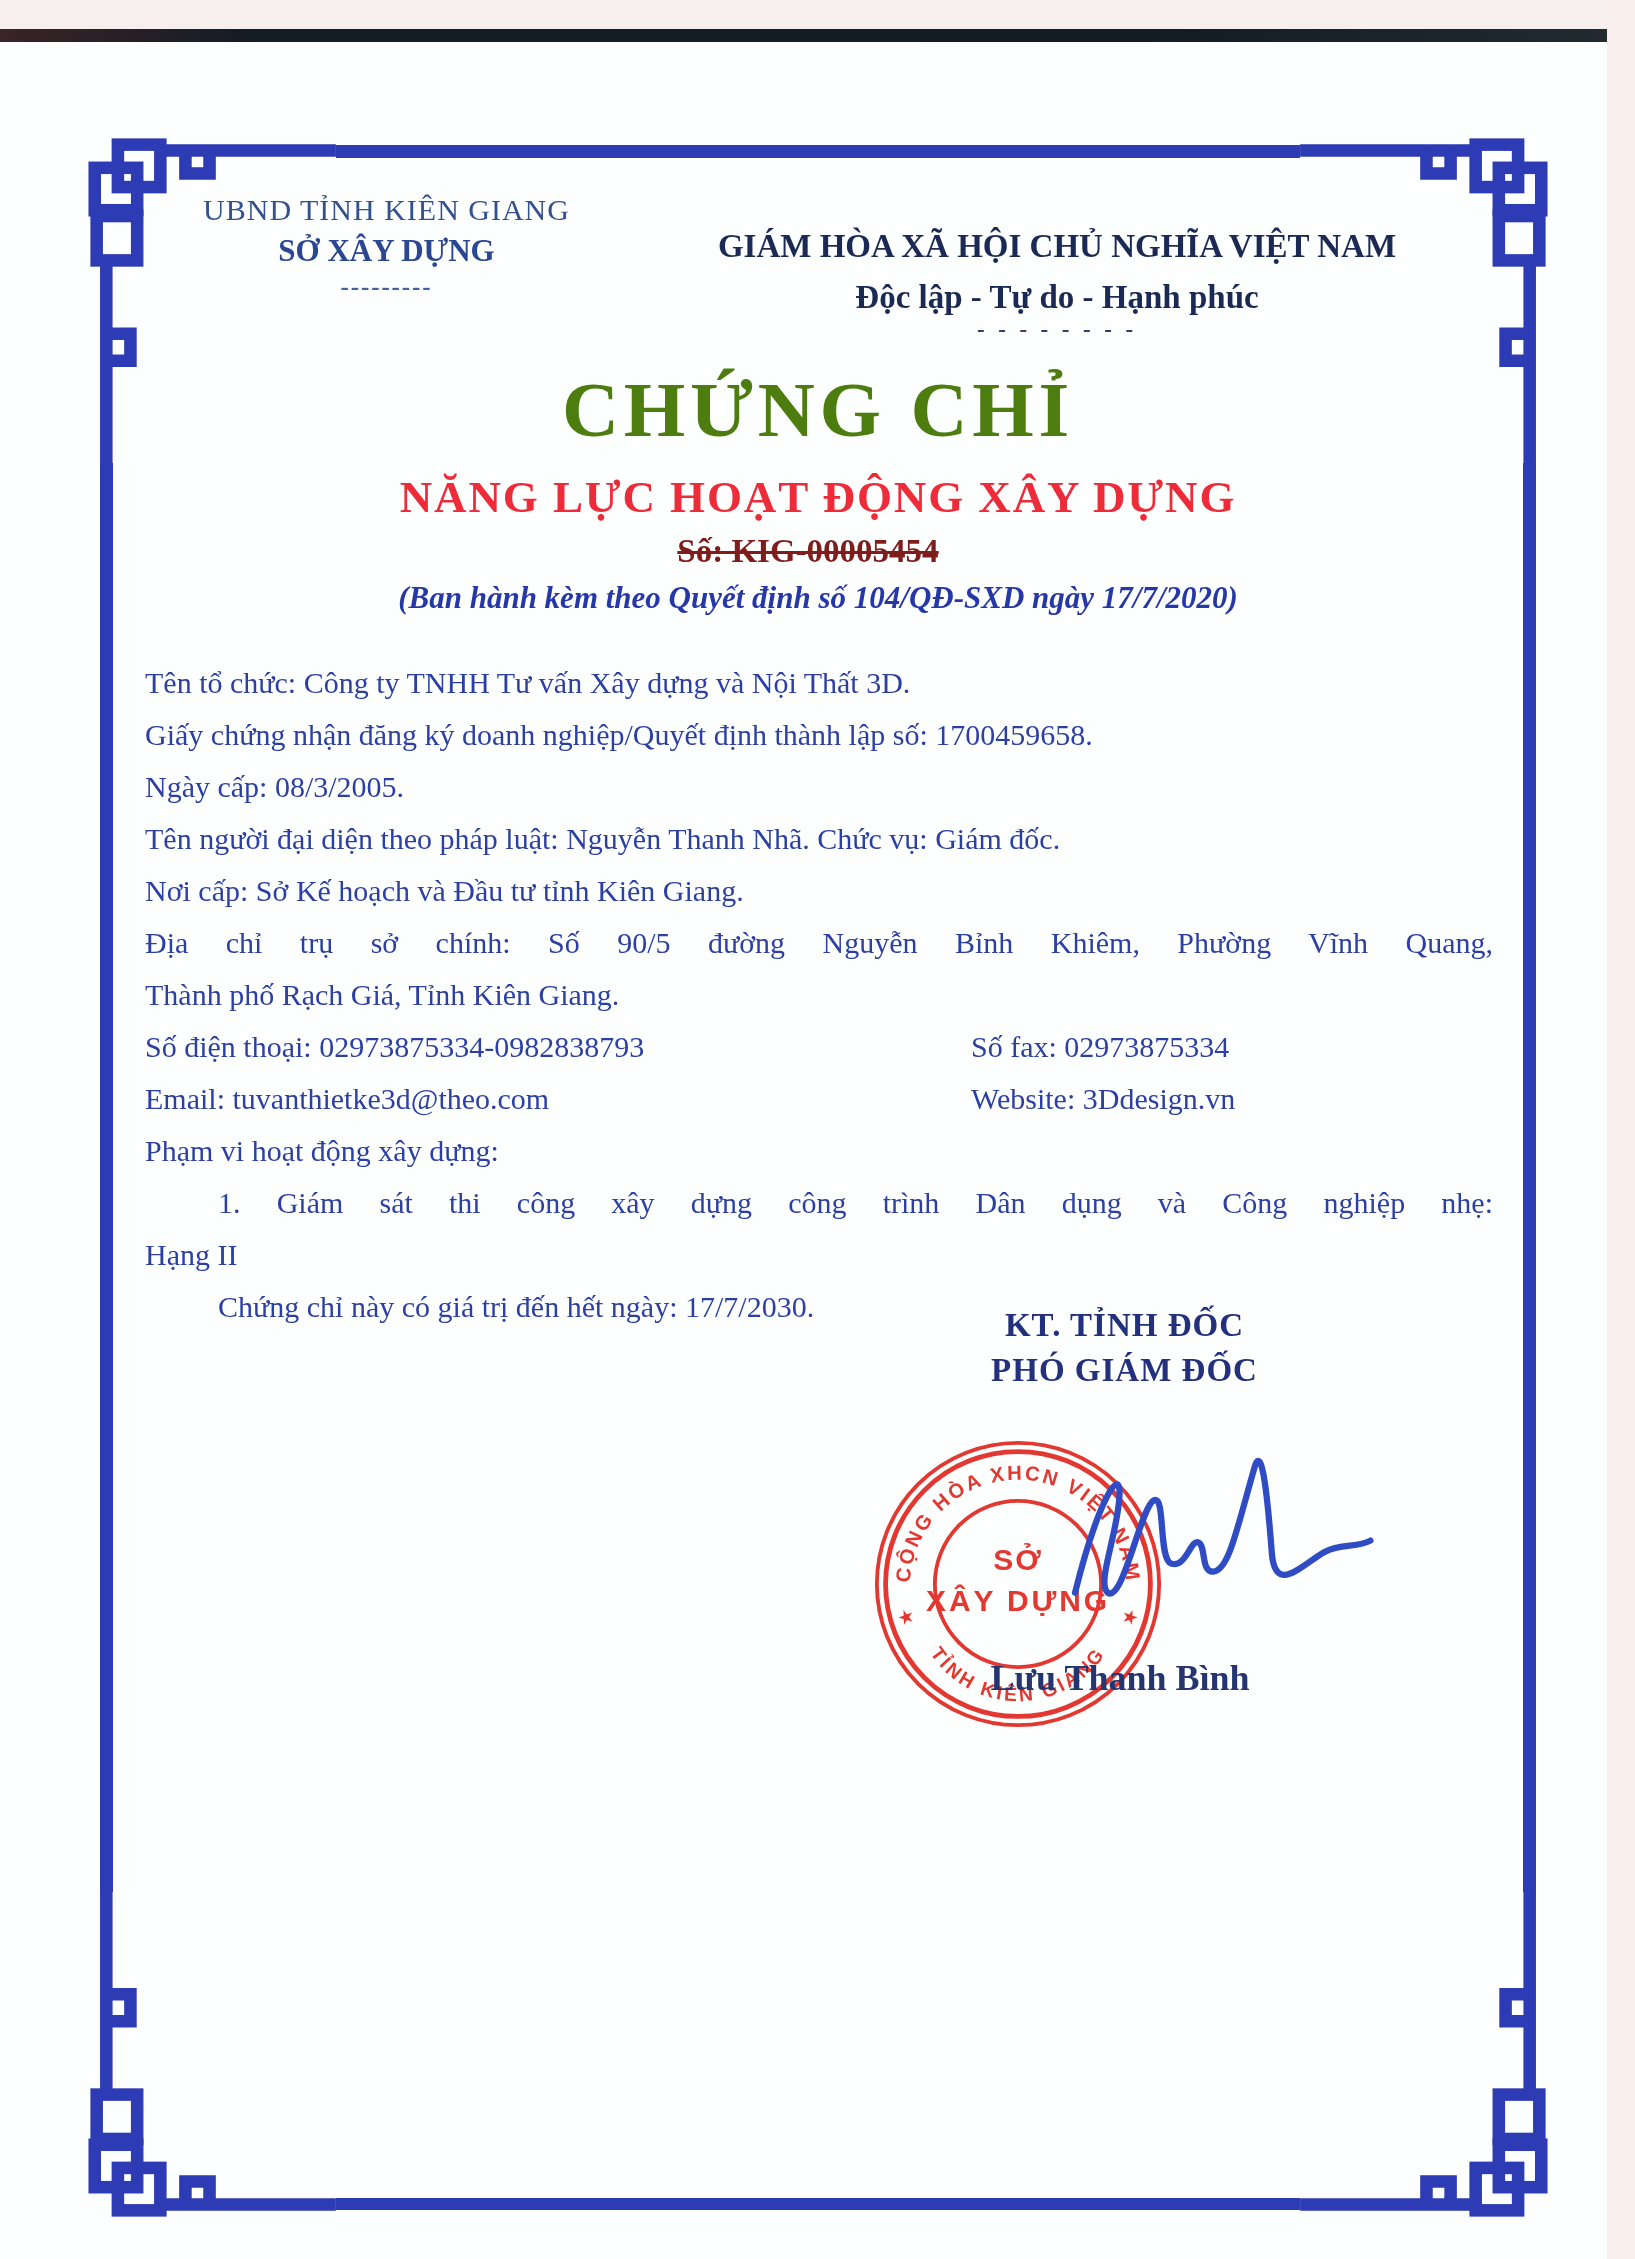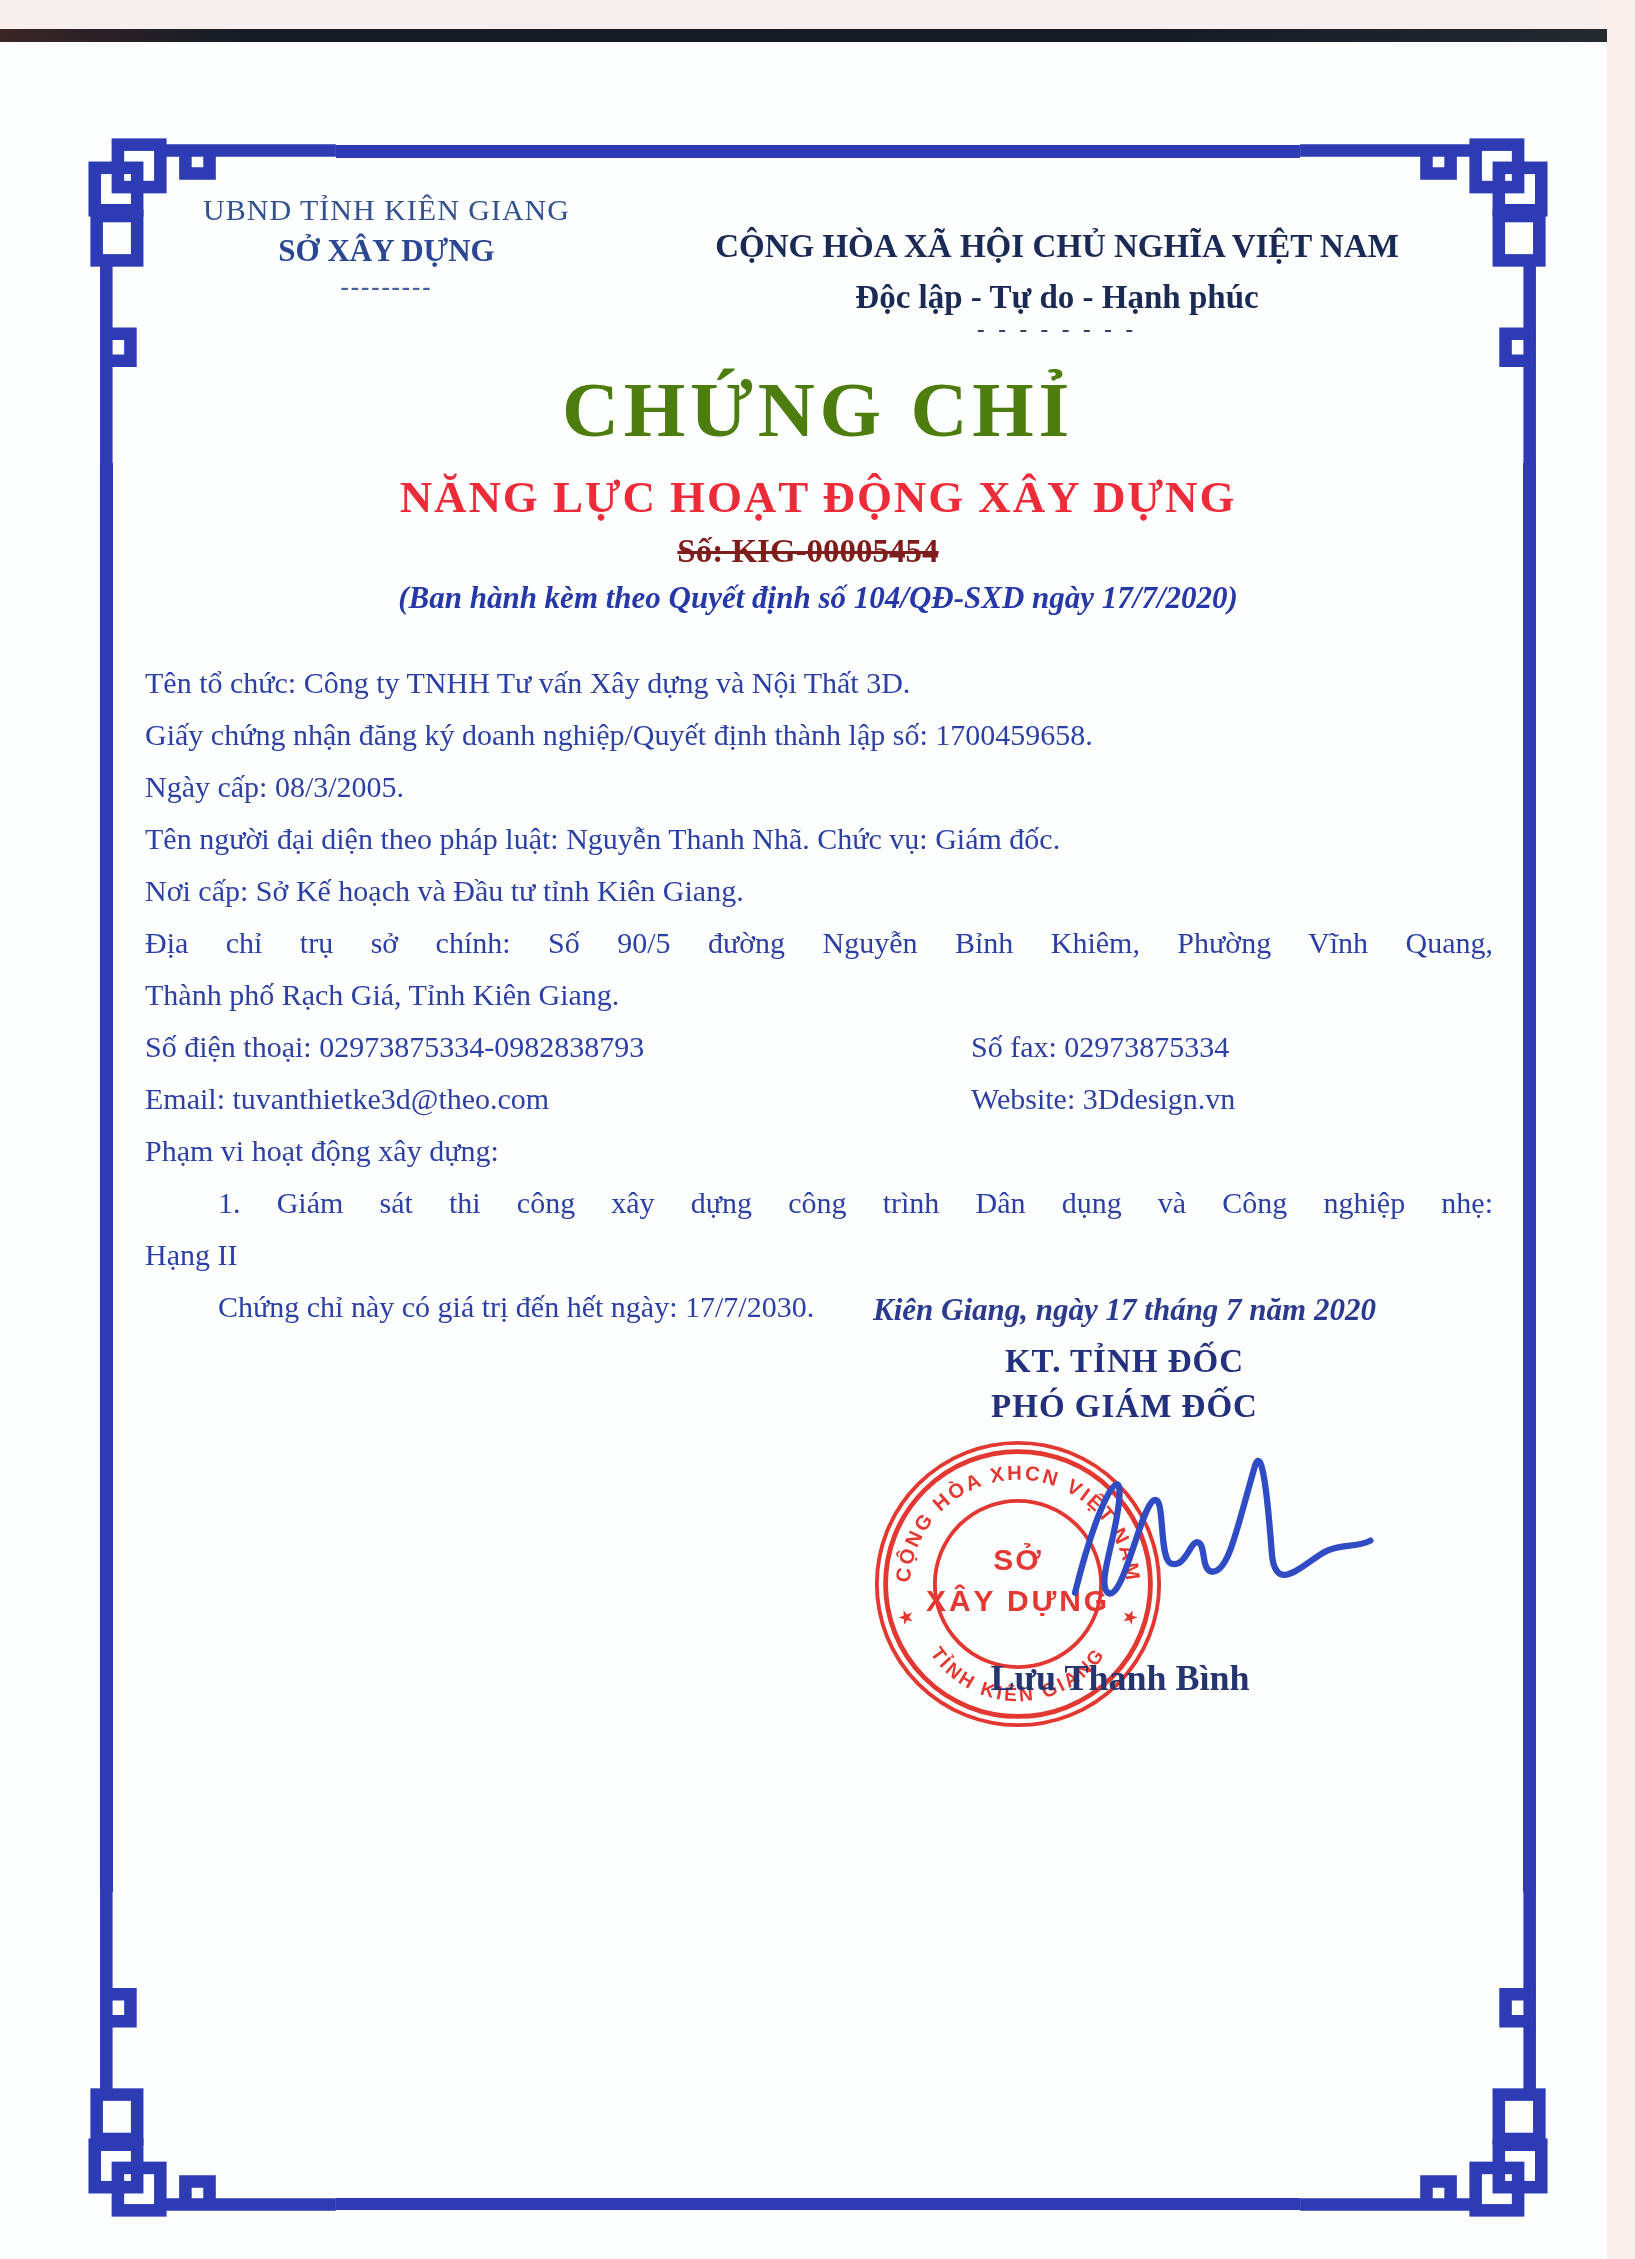--- a/index.html
+++ b/index.html
@@ -127,21 +127,21 @@
     <path d="M22 206 H47 V234 H22"></path>
   </svg>
 </div>
 
 <div class="hdr-left">
   <div class="l1">UBND TỈNH KIÊN GIANG</div>
   <div class="l2">SỞ XÂY DỰNG</div>
   <div class="dash">---------</div>
 </div>
 <div class="hdr-right">
-  <div class="l1">CỘNG HÒA XÃ HỘI CHỦ NGHĨA VIỆT NAM</div>
+  <div class="l1">GIÁM HÒA XÃ HỘI CHỦ NGHĨA VIỆT NAM</div>
   <div class="l2">Độc lập - Tự do - Hạnh phúc</div>
   <div class="dash">- - - - - - - -</div>
 </div>
 
 <div class="title-main">CHỨNG CHỈ</div>
 <div class="title-sub">NĂNG LỰC HOẠT ĐỘNG XÂY DỰNG</div>
 <div class="cert-no">Số: KIG-00005454</div>
 <div class="decree">(Ban hành kèm theo Quyết định số 104/QĐ-SXD ngày 17/7/2020)</div>
 
 <div class="body-block">
@@ -160,21 +160,20 @@
     <div class="cell-l">Email: tuvanthietke3d@theo.com</div>
     <div class="cell-r">Website: 3Ddesign.vn</div>
   </div>
   <div>Phạm vi hoạt động xây dựng:</div>
   <div class="scope-l1">1. Giám sát thi công xây dựng công trình Dân dụng và Công nghiệp nhẹ:</div>
   <div>Hạng II</div>
   <div class="indent">Chứng chỉ này có giá trị đến hết ngày: 17/7/2030.</div>
 </div>
 
 <div class="sign-col">
-  <div class="place-date">Kiên Giang, ngày 17 tháng 7 năm 2020</div>
   <div class="sig-title1">KT. TỈNH ĐỐC</div>
   <div class="sig-title2">PHÓ GIÁM ĐỐC</div>
 </div>
 
 <svg class="stamp" viewBox="0 0 300 300">
   <circle cx="150" cy="150" r="146" stroke="#e02a22" stroke-width="4" fill="none"></circle>
   <circle cx="150" cy="150" r="137" stroke="#e02a22" stroke-width="5" fill="none"></circle>
   <circle cx="150" cy="150" r="86" stroke="#e02a22" stroke-width="4" fill="none"></circle>
   <defs>
     <path id="arcTop" d="M 42.8 186.6 A 112 112 0 1 1 257.2 186.6" fill="none"></path>

